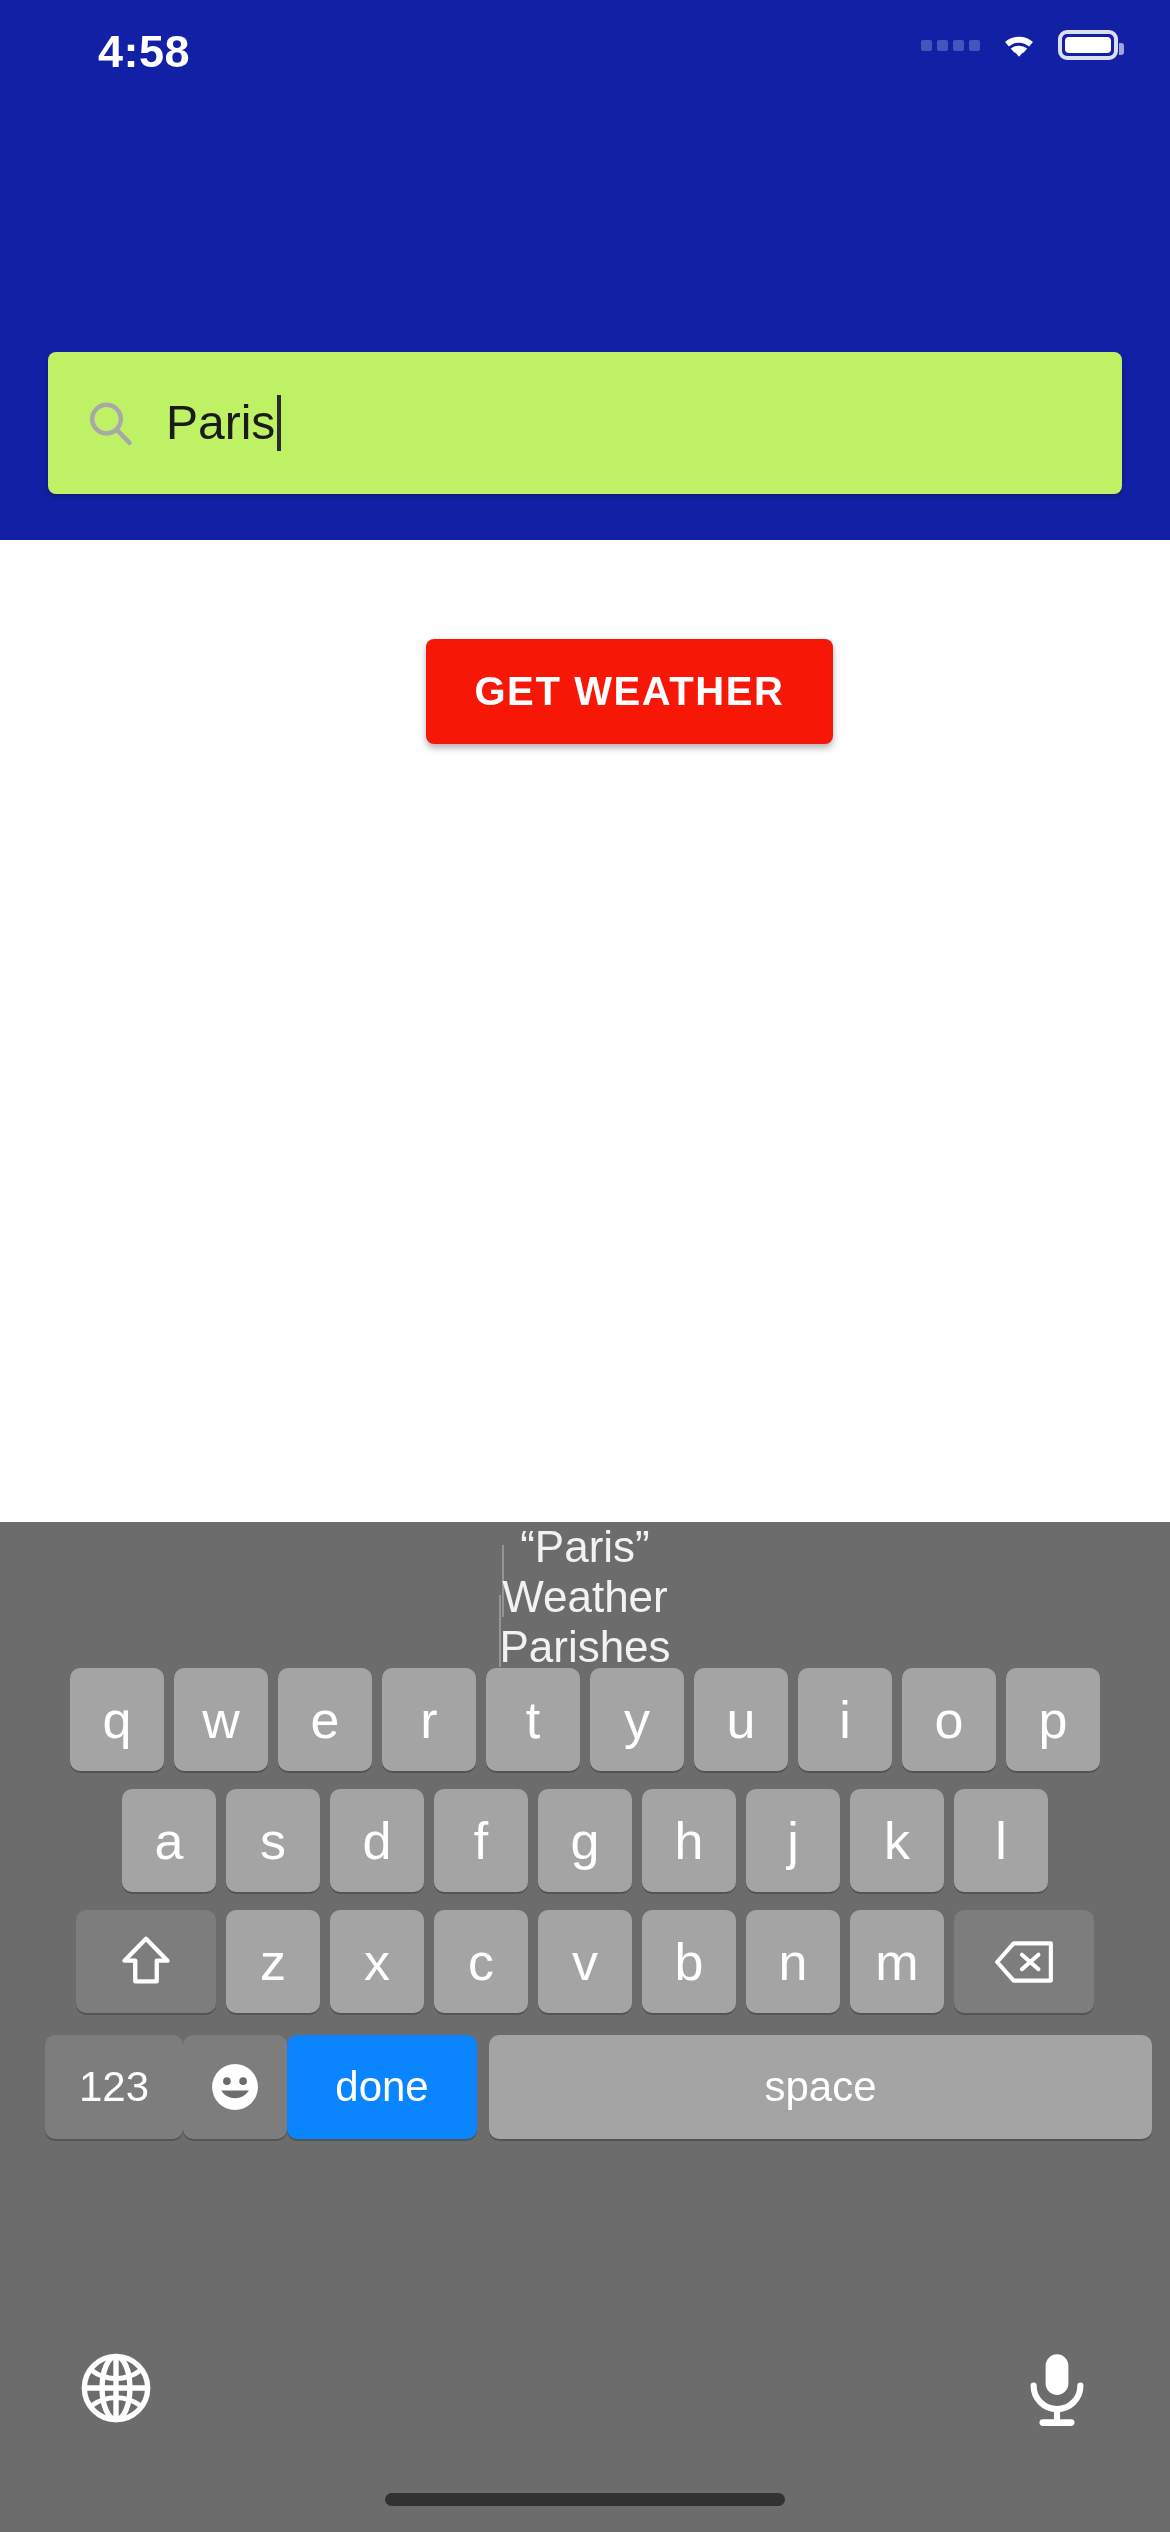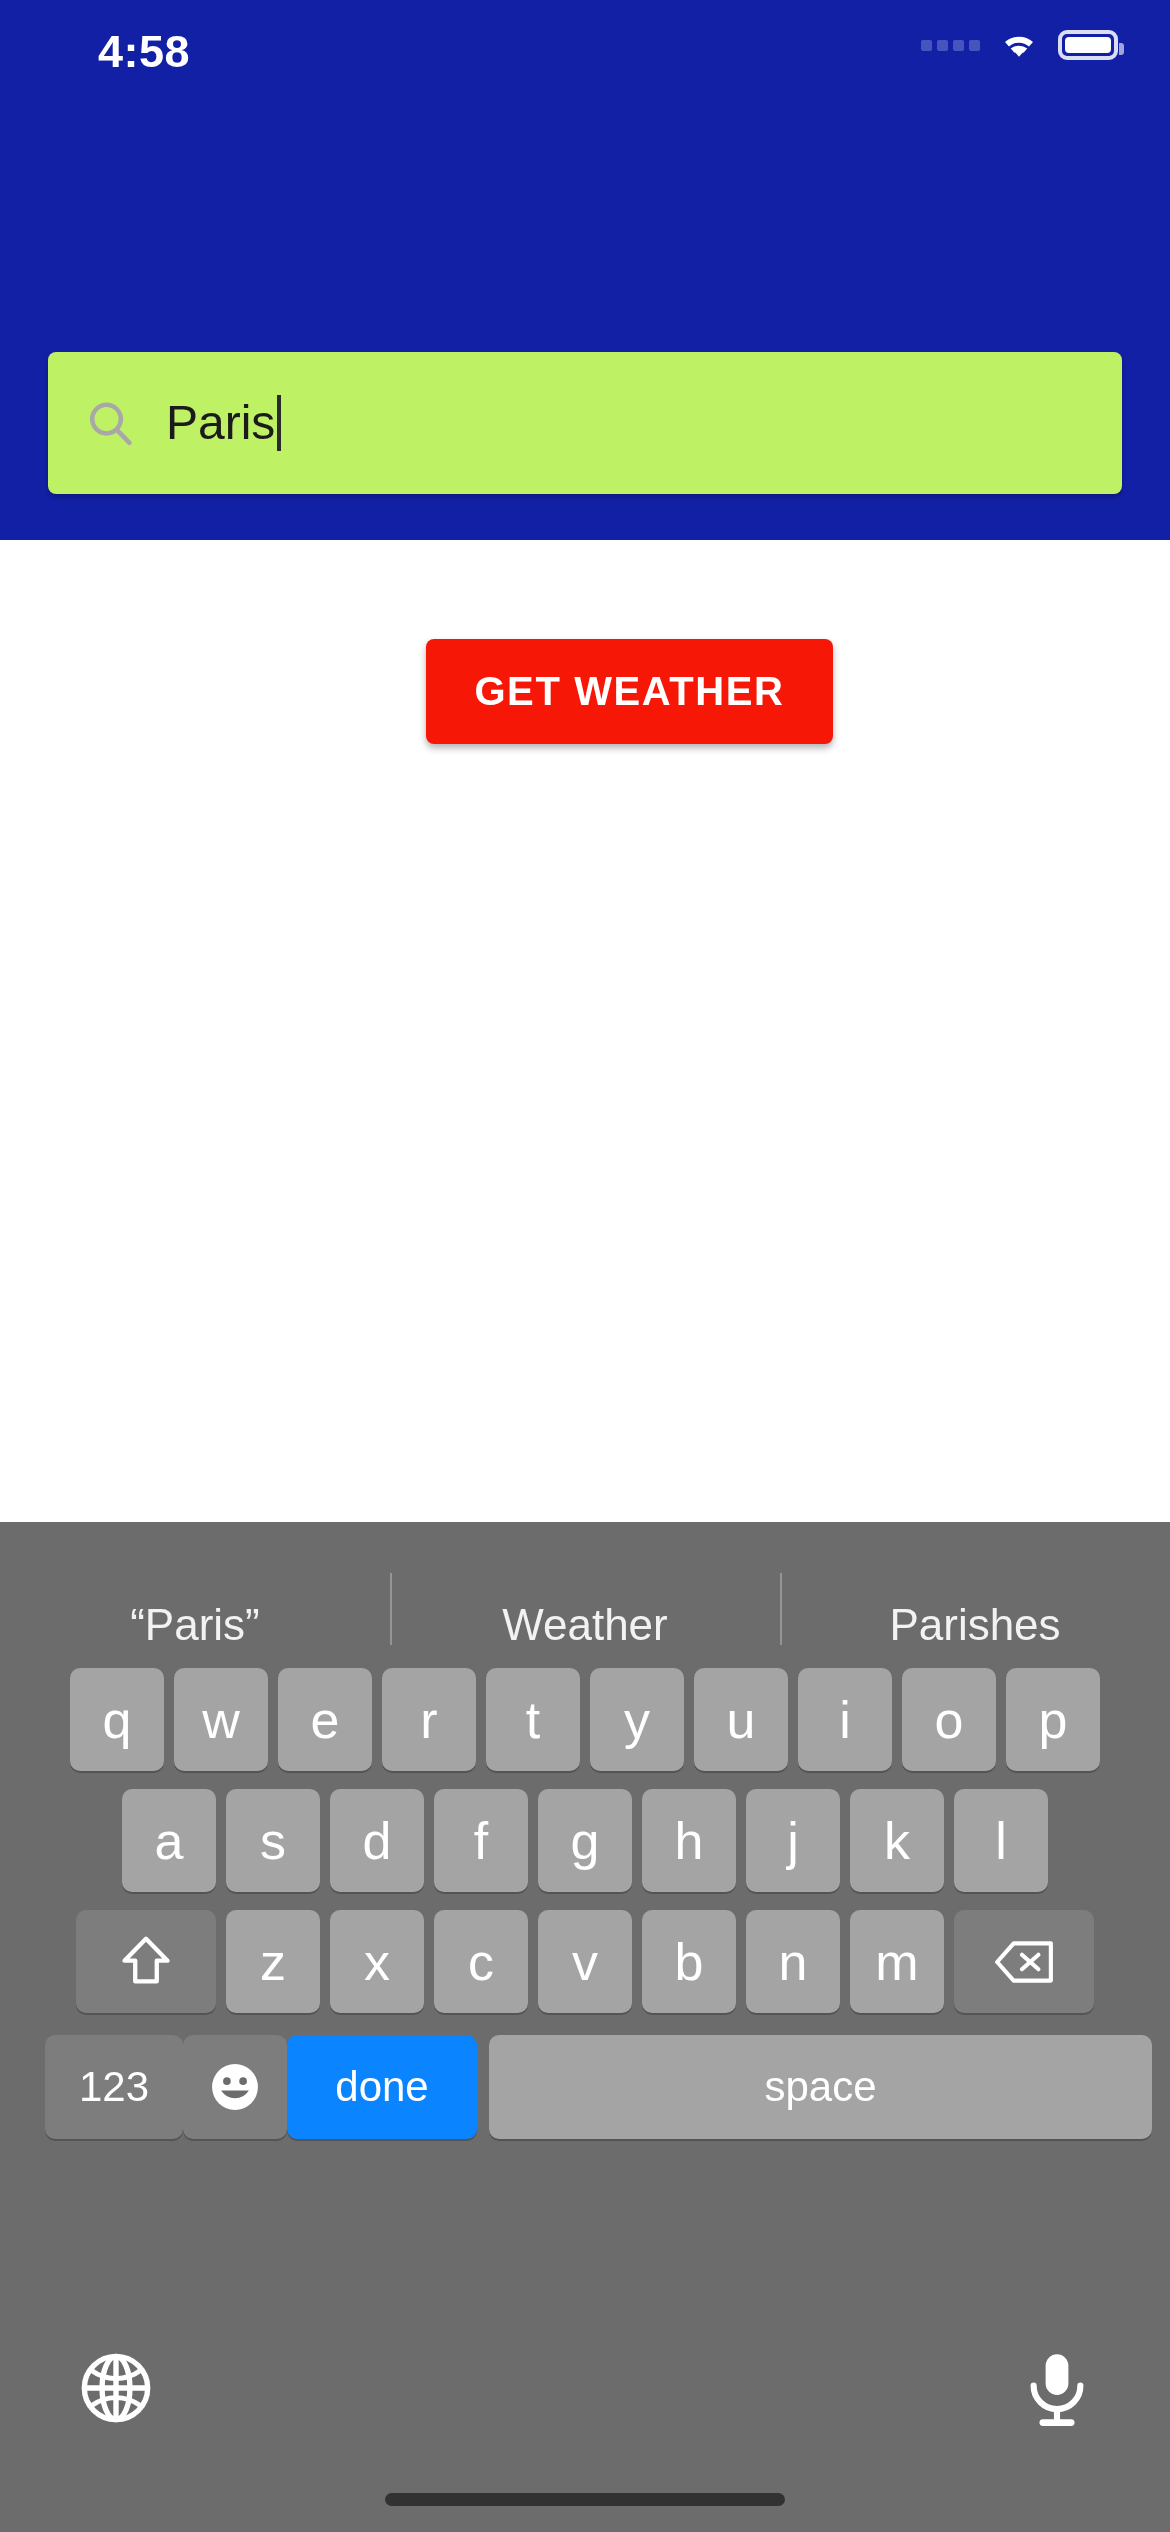--- a/index.html
+++ b/index.html
@@ -204,21 +204,22 @@
     top: 1522px;
     width: 1170px;
     height: 1010px;
     background: #6C6C6C;
   }
   .suggestion-bar {
     position: relative;
     width: 1170px;
     height: 128px;
     display: flex;
-    align-items: flex-end;
+    align-items: center;
+    flex-direction: column;
   }
   .suggestion {
     flex: 1 1 0;
     text-align: center;
     color: #f2f2f2;
     font-size: 44px;
     position: relative;
     cursor: pointer;
   }
   .suggestion + .suggestion::before {

